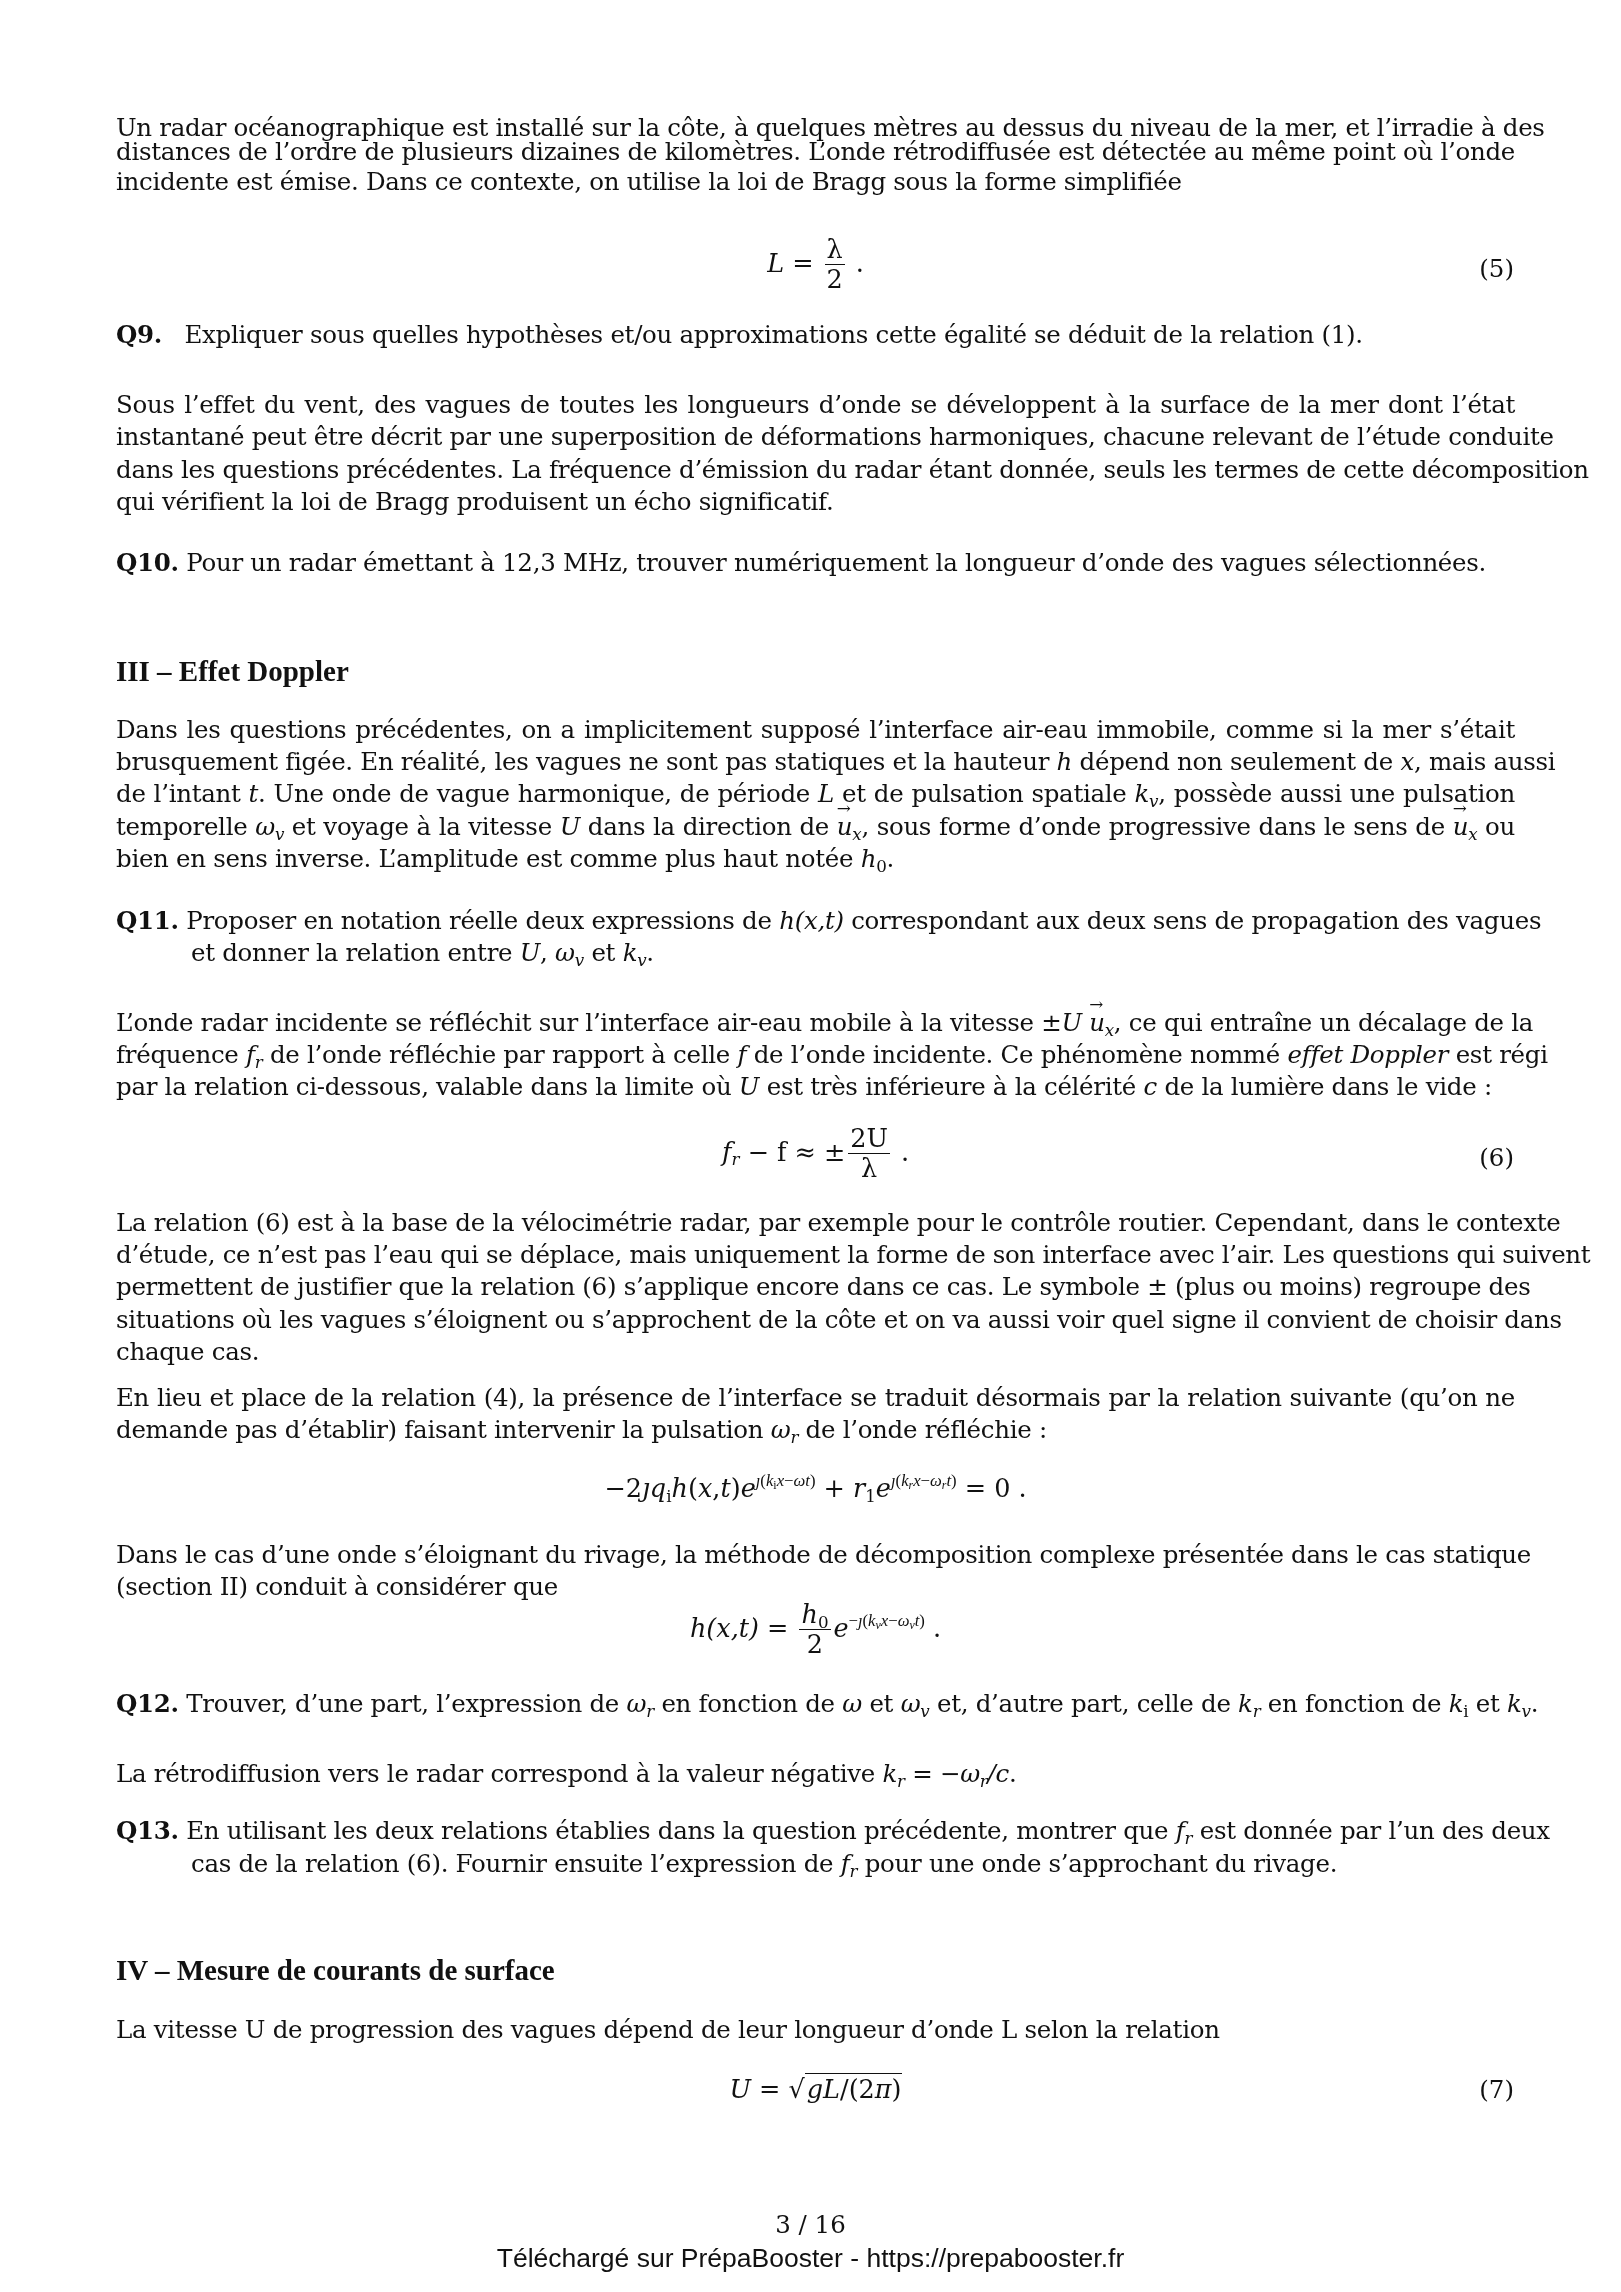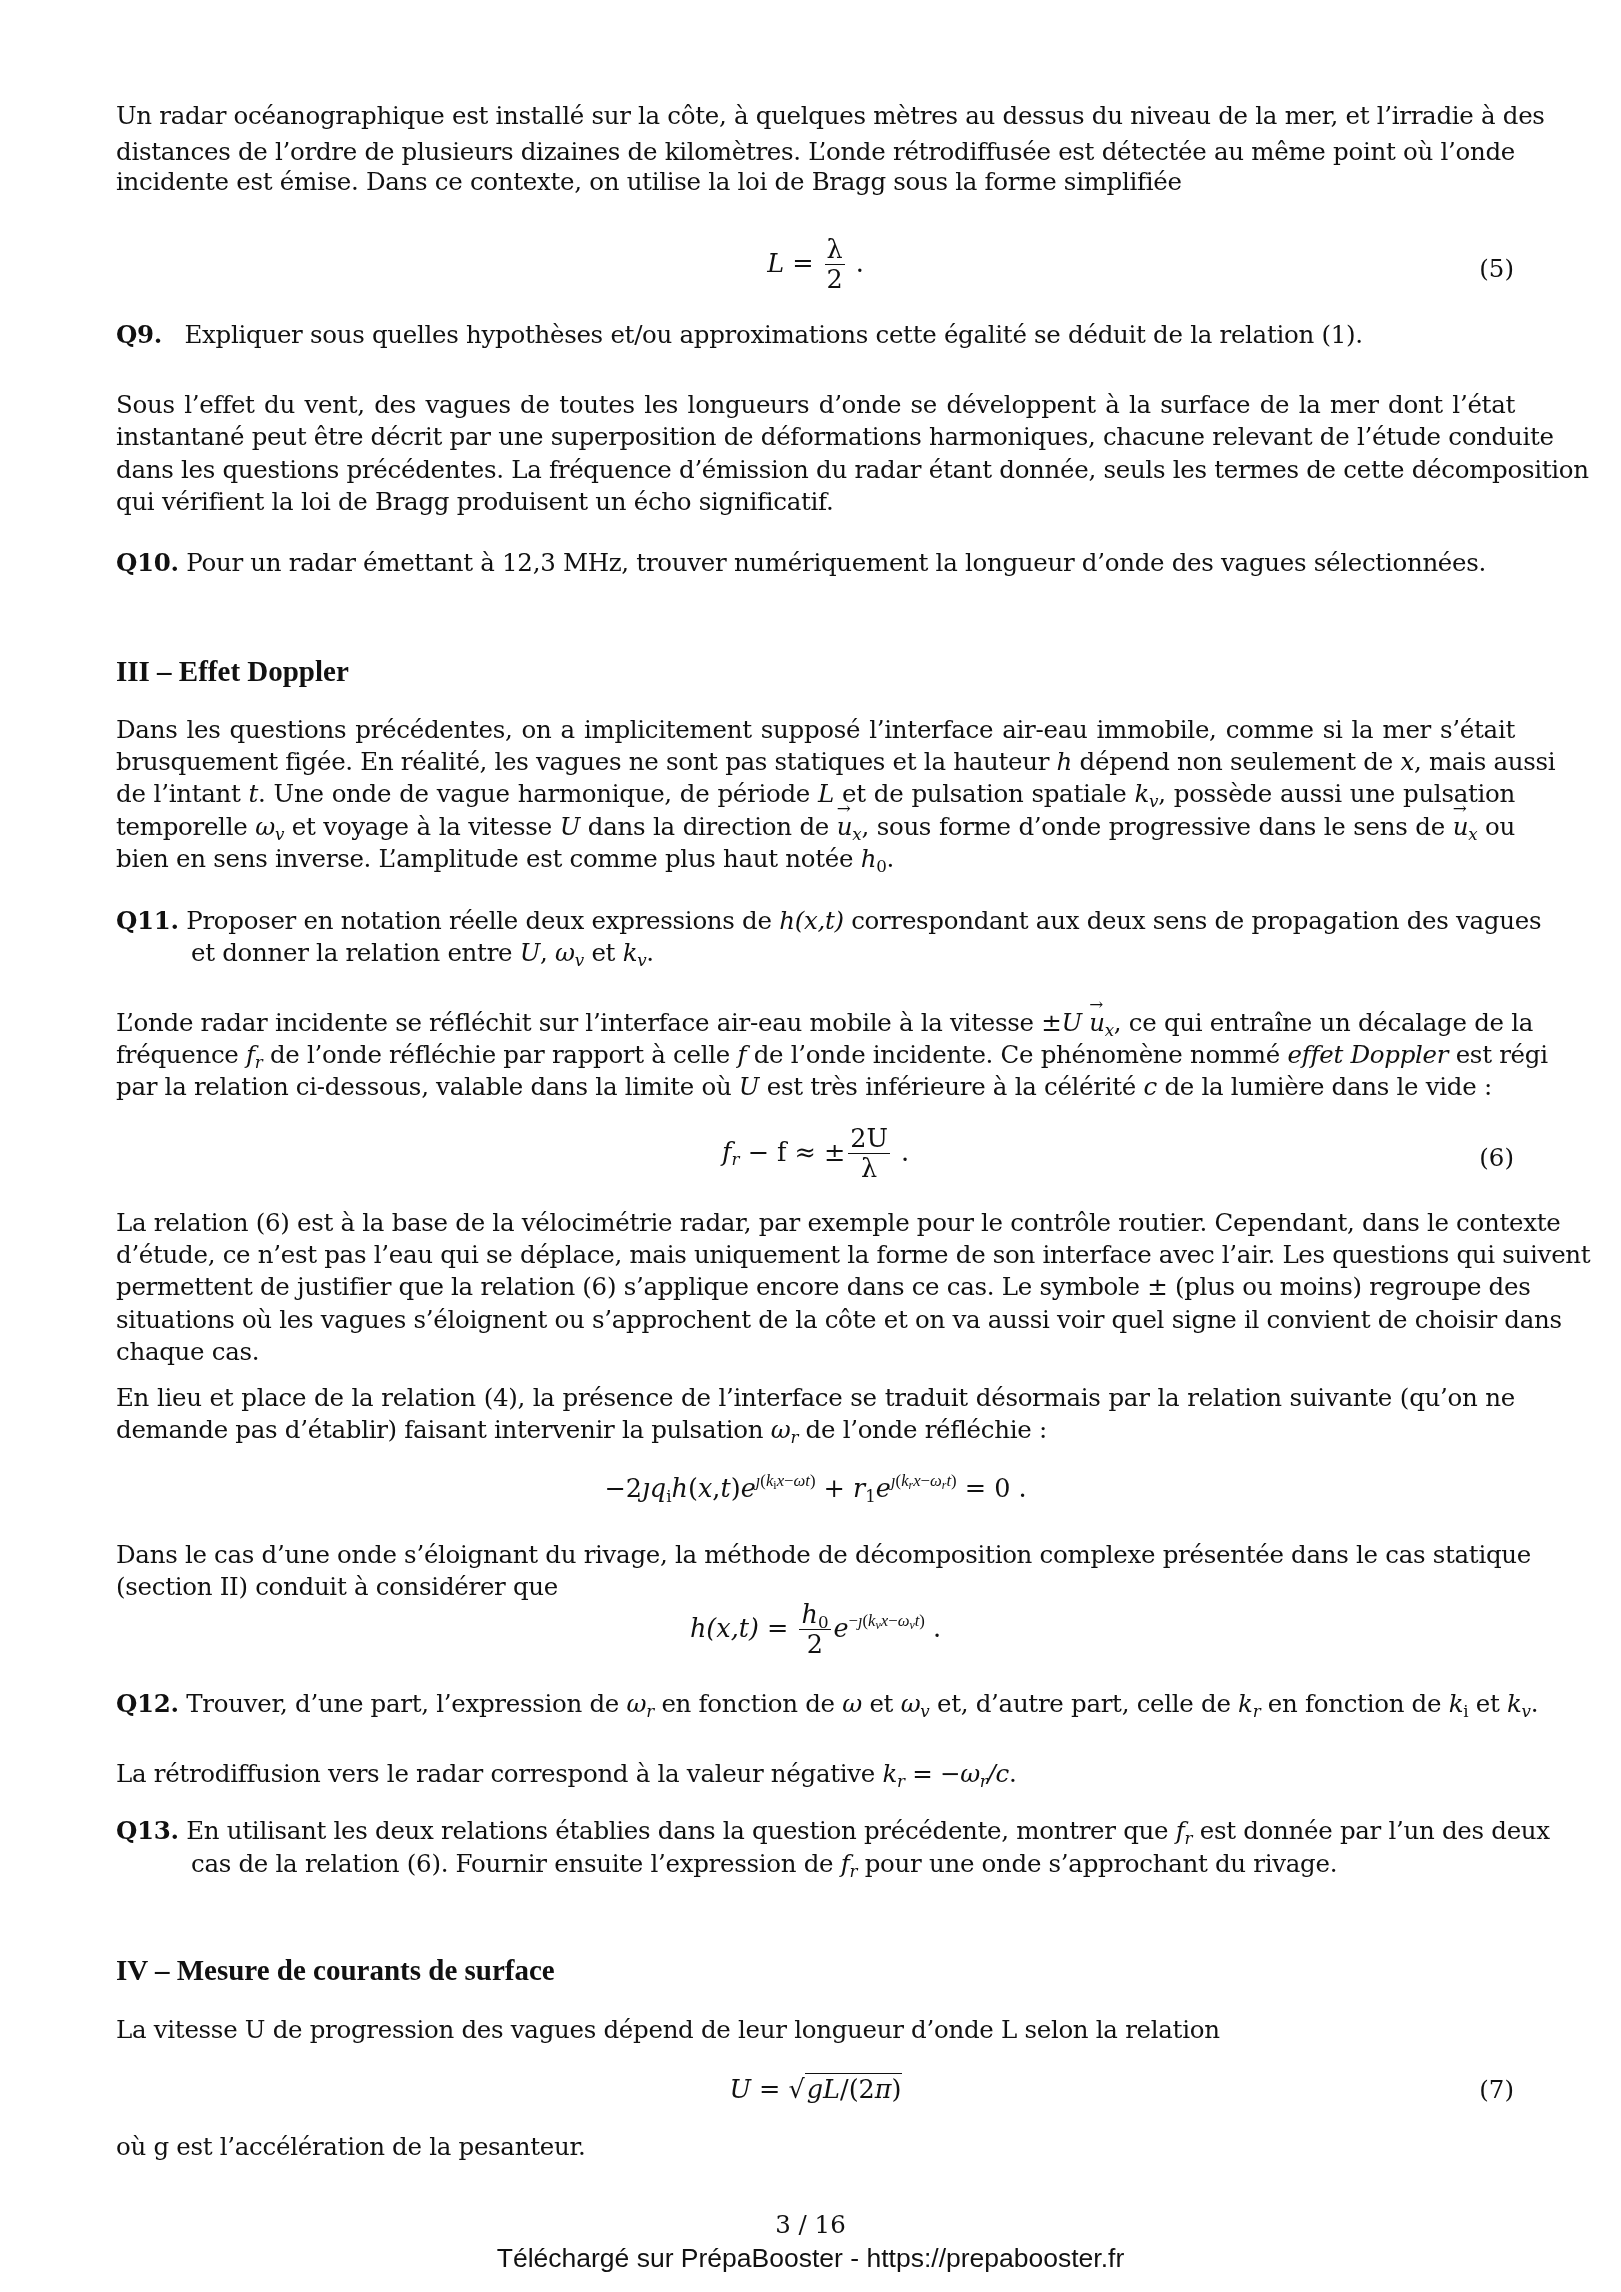--- a/index.html
+++ b/index.html
@@ -26,21 +26,21 @@
   .vec::before { content:"→"; position:absolute; top:-18.6px; left:0; font-size:16.7px; font-style:normal; }
   .pagenum { position:absolute; left:0; width:1621px; top:2210px; text-align:center; font-size:24.5px; }
   .footer { position:absolute; left:0; width:1621px; top:2243px; text-align:center; font-size:26.5px;
             font-family:"Liberation Sans","DejaVu Sans",sans-serif; }
 </style>
 </head>
 <body>
 
 <div class="page">
 
-  <div class="line" style="top:100px">Un radar océanographique est installé sur la côte, à quelques mètres au dessus du niveau de la mer, et l’irradie à des</div>
+  <div class="line" style="top:112px">Un radar océanographique est installé sur la côte, à quelques mètres au dessus du niveau de la mer, et l’irradie à des</div>
   <div class="line" style="top:136px">distances de l’ordre de plusieurs dizaines de kilomètres. L’onde rétrodiffusée est détectée au même point où l’onde</div>
   <div class="line last" style="top:166px">incidente est émise. Dans ce contexte, on utilise la loi de Bragg sous la forme simplifiée</div>
 
   <div class="eq" style="top:235px">
     <i>L = </i><span class="frac"><span class="num">λ</span><span>2</span></span><span> .</span>
   </div>
   <div class="eqnum" style="top:253px">(5)</div>
 
   <div class="line last" style="top:319px">
     <span class="q">Q9.</span>&nbsp;&nbsp;&nbsp;<span>Expliquer sous quelles hypothèses et/ou approximations cette égalité se déduit de la relation (1).</span>
@@ -132,18 +132,17 @@
 
   <div class="h" style="top:1951px">IV – Mesure de courants de surface</div>
 
   <div class="line last" style="top:2014px">La vitesse U de progression des vagues dépend de leur longueur d’onde L selon la relation</div>
 
   <div class="eq" style="top:2073px">
     <i>U</i> = √<span class="sqrt"><i>gL</i>/(2<i>π</i>)</span>
   </div>
   <div class="eqnum" style="top:2074px">(7)</div>
 
-  <div class="line last" style="top:2131px">où g est l’accélération de la pesanteur.</div>
 
   <div class="pagenum">3 / 16</div>
   <div class="footer">Téléchargé sur PrépaBooster - https://prepabooster.fr</div>
 </div>
 
 
 </body></html>

